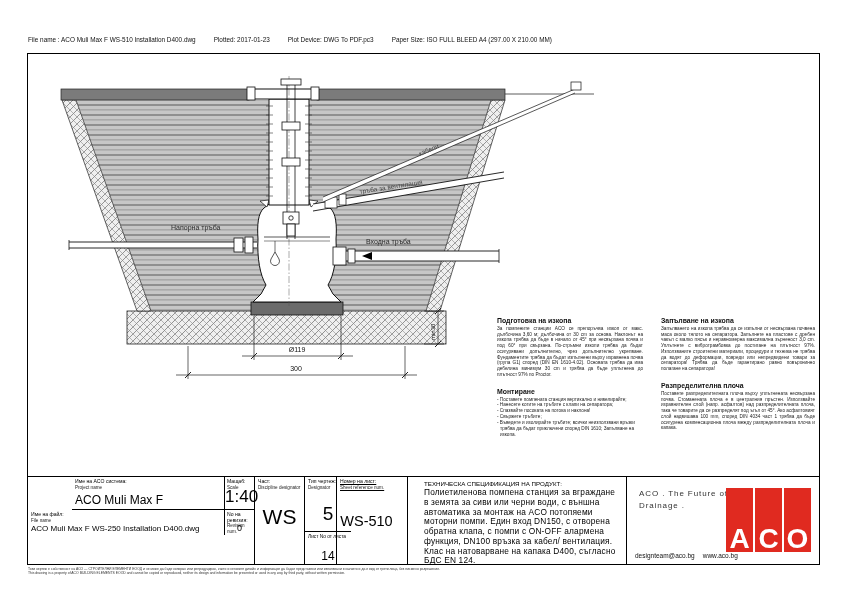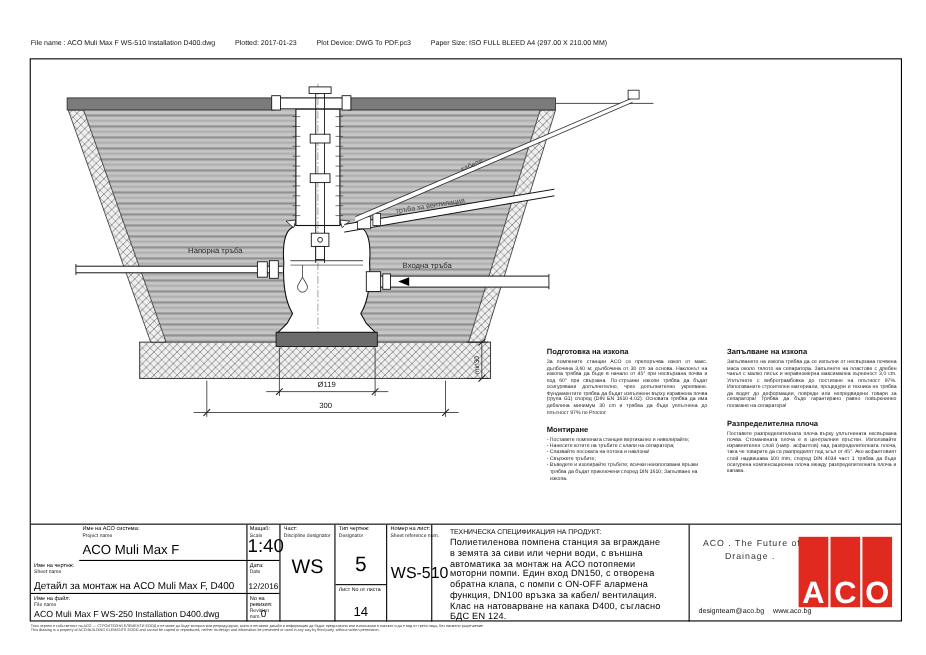--- a/index.html
+++ b/index.html
@@ -24,30 +24,30 @@
   .tb-cell{position:absolute;top:0;height:88px;border-left:1px solid #000;box-sizing:border-box;}
   .tb-label{font-size:5.1px;line-height:1.08;padding:2px 0 0 3px;}
   .tb-label .en{font-size:4.6px;color:#222;}
   #tb-left{position:absolute;left:0;top:0;width:226px;height:88px;}
   .tb-row{position:relative;box-sizing:border-box;border-bottom:1px solid #000;display:flex;}
   .tb-row:last-child{border-bottom:none;}
   .tb-main{flex:1;position:relative;}
   .tb-side{width:30px;border-left:1px solid #000;position:relative;box-sizing:border-box;}
   .tb-val{position:absolute;left:3px;bottom:2px;white-space:nowrap;}
   .tb-side .tb-val{left:0;right:0;text-align:center;}
-  .big-ws{position:absolute;left:0;right:0;top:28px;text-align:center;font-size:18px;}
+  .big-ws{position:absolute;left:0;right:0;top:28px;text-align:center;font-size:21px;}
   .big-5{position:absolute;left:0;right:0;top:26px;text-align:center;font-size:19px;}
   .big-10{position:absolute;left:0;right:0;bottom:2px;text-align:center;font-size:12px;}
   .big-ref{position:absolute;left:0;right:0;top:36px;text-align:center;font-size:14.5px;}
   #tb-spec{padding:3px 4px;}
   #spec-head{font-size:6.2px;margin:0 0 1px 0;}
   #spec-body{font-size:8.3px;line-height:1.18;letter-spacing:0.2px;margin:0;}
   
   #tagline{position:absolute;left:12px;top:12px;width:100px;font-size:8px;letter-spacing:0.9px;color:#333;}
-  #tagline .l2{text-align:center;padding-right:14px;margin-top:3px;}
+  #tagline .l2{text-align:left;padding-right:14px;margin-top:3px;}
   #contact{position:absolute;left:8px;bottom:6px;font-size:6.5px;color:#111;white-space:nowrap;}
   #contact span{margin-right:8px;}
   #aco-logo{position:absolute;right:8px;top:11px;display:flex;gap:2px;}
   .logo-block{width:27px;height:64px;display:flex;align-items:flex-end;justify-content:center;}
   .logo-block span{color:#fff;font-size:28px;font-weight:bold;line-height:0.88;}
   
   #footer{position:absolute;left:28px;top:567px;width:420px;font-size:3.4px;line-height:1.3;color:#333;}
 </style>
 </head>
 <body>
@@ -238,32 +238,20 @@
             <div class="tb-label"><span>Име на ACO система:</span><br>
               <span class="en">Project name</span></div>
             <div class="tb-val" style="font-size:12px;">ACO Muli Max F</div>
           </div>
           <div class="tb-side">
             <div class="tb-label" style="padding-left:2px;"><span>Мащаб:</span><br>
               <span class="en">Scale</span></div>
             <div class="tb-val" style="font-size:17px;">1:40</div>
           </div>
         </div>
-        <div class="tb-row" style="height:30px;">
-          <div class="tb-main">
-            <div class="tb-label"><span>Име на чертеж:</span><br>
-              <span class="en">Sheet name</span></div>
-            <div class="tb-val" style="font-size:9px;">Детайл за монтаж на ACO Muli Max F, D400</div>
-          </div>
-          <div class="tb-side">
-            <div class="tb-label" style="padding-left:2px;"><span>Дата:</span><br>
-              <span class="en">Date</span></div>
-            <div class="tb-val" style="font-size:7.5px;">12/2016</div>
-          </div>
-        </div>
         <div class="tb-row" style="height:25px;">
           <div class="tb-main">
             <div class="tb-label"><span>Име на файл:</span><br>
               <span class="en">File name</span></div>
             <div class="tb-val" style="font-size:8px;">ACO Muli Max F WS-250 Installation D400.dwg</div>
           </div>
           <div class="tb-side">
             <div class="tb-label" style="padding-left:2px;"><span>No на ревизия:</span><br>
               <span class="en">Revision num.</span></div>
             <div class="tb-val" style="font-size:9px;">0</div>
@@ -282,27 +270,27 @@
           <div class="tb-label"><span>Тип чертеж:</span><br>
             <span class="en">Designator</span></div>
           <div class="big-5">5</div>
         </div>
         <div style="position:absolute;left:0;top:55px;width:100%;height:33px;">
           <div class="tb-label" style="font-size:4.8px;">Лист No от листа</div>
           <div class="big-10">14</div>
         </div>
       </div>
 
-      <div class="tb-cell" style="left:323px;width:60px;">
+      <div class="tb-cell" style="left:308px;width:60px;text-decoration:underline;">
         <div class="tb-label"><span>Номер на лист:</span><br>
           <span class="en">Sheet reference num.</span></div>
         <div class="big-ref">WS-510</div>
       </div>
 
-      <div class="tb-cell" id="tb-spec" style="left:364px;width:215px;padding-left:16px;">
+      <div class="tb-cell" id="tb-spec" style="left:379px;width:215px;padding-left:16px;">
         <div id="spec-head">ТЕХНИЧЕСКА СПЕЦИФИКАЦИЯ НА ПРОДУКТ:</div>
         <p id="spec-body">Полиетиленова помпена станция за вграждане в земята за сиви или черни води, с външна автоматика за монтаж на ACO потопяеми моторни помпи. Един вход DN150, с отворена обратна клапа, с помпи с ON-OFF алармена функция, DN100 връзка за кабел/ вентилация. Клас на натоварване на капака D400, съгласно БДС EN 124.</p>
       </div>
 
       <div class="tb-cell" style="left:598px;width:193px;">
         <div id="tagline">
           <div>ACO . The Future of</div>
           <div class="l2">Drainage .</div>
         </div>
         <div id="contact">

